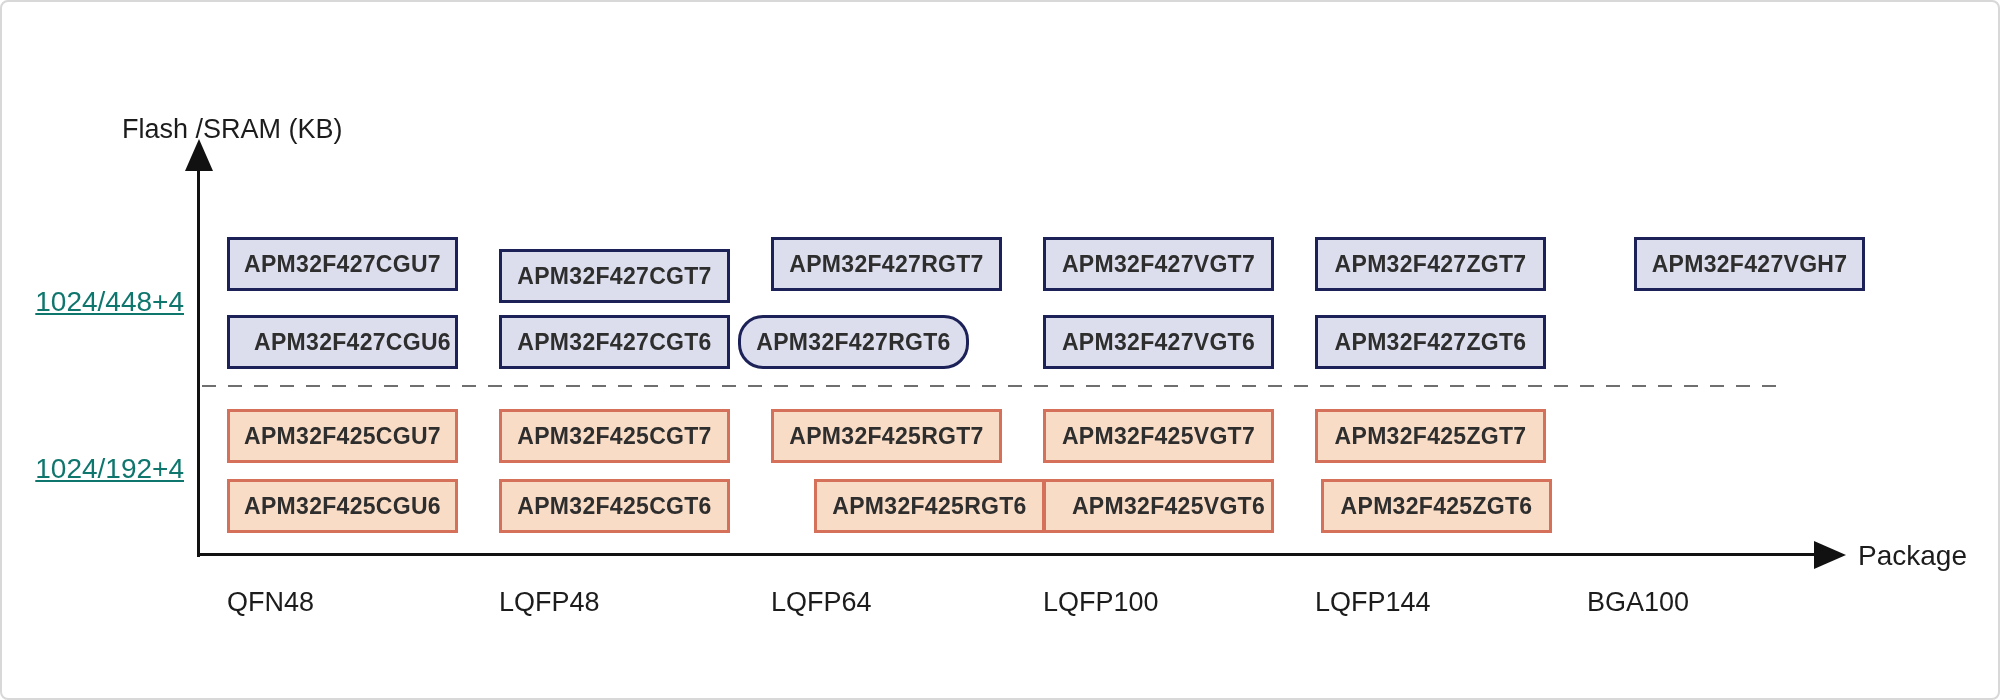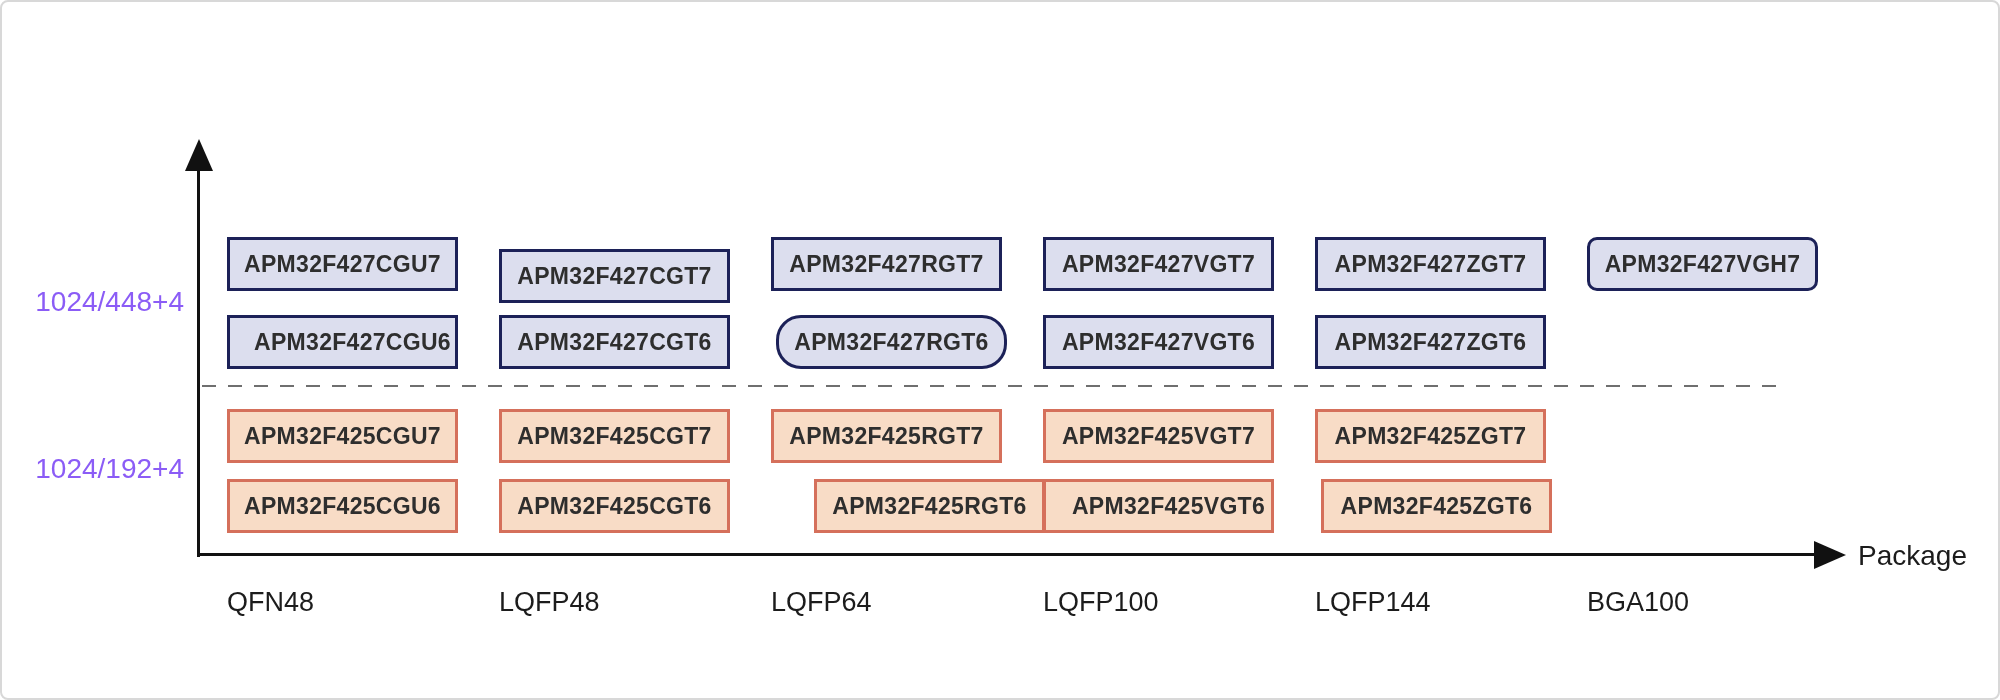--- a/index.html
+++ b/index.html
@@ -85,53 +85,55 @@
   }
   .chip.blue   { background: var(--blue-fill);   border: 3px solid var(--blue-border); }
   .chip.orange { background: var(--orange-fill); border: 3px solid var(--orange-border); }
   
   .ylabel {
     position: absolute;
     left: 10px;
     width: 172px;
     text-align: right;
     font-size: 28px;
-    color: #8b5cf6;
+    color: #0f766e;
     white-space: nowrap;
+    text-decoration: underline;
   }
   
   .tick {
     position: absolute;
     top: 585px;
     width: 247px;
     font-size: 27px;
     color: #1c1c1c;
     white-space: nowrap;
   }
 </style>
 </head>
 <body>
 
 <div class="frame" style="--axis: #111111; --divider: #6f6f6f; --chiptext: #2e2e2e; --blue-fill: #dcdeee; --blue-border: #1c2158; --orange-fill: #f8dcc6; --orange-border: #d5705b;">
+  <div class="axis-title-y">Flash /SRAM (KB)</div>
   <div class="arrow-up"></div>
   <div class="axis-y-line"></div>
   <div class="axis-x-line"></div>
   <div class="arrow-right"></div>
   <div class="axis-title-x">Package</div>
   <div class="divider"></div>
   <div id="chips">
       <div class="chip blue" style="left: 225px; top: 235px;">APM32F427CGU7</div>
       <div class="chip blue" style="left: 497px; top: 235px; margin-top: 12px;">APM32F427CGT7</div>
       <div class="chip blue" style="left: 769px; top: 235px;">APM32F427RGT7</div>
       <div class="chip blue" style="left: 1041px; top: 235px;">APM32F427VGT7</div>
       <div class="chip blue" style="left: 1313px; top: 235px;">APM32F427ZGT7</div>
-      <div class="chip blue" style="left: 1585px; top: 235px; border-radius: 10px;">APM32F427VGH7</div>
+      <div class="chip blue" style="left: 1632px; top: 235px;">APM32F427VGH7</div>
       <div class="chip blue" style="left: 225px; top: 313px; padding-left: 20px;">APM32F427CGU6</div>
       <div class="chip blue" style="left: 497px; top: 313px;">APM32F427CGT6</div>
-      <div class="chip blue" style="left: 774px; top: 313px; border-radius: 25px;">APM32F427RGT6</div>
+      <div class="chip blue" style="left: 736px; top: 313px; border-radius: 25px;">APM32F427RGT6</div>
       <div class="chip blue" style="left: 1041px; top: 313px;">APM32F427VGT6</div>
       <div class="chip blue" style="left: 1313px; top: 313px;">APM32F427ZGT6</div>
       <div class="chip orange" style="left: 225px; top: 407px;">APM32F425CGU7</div>
       <div class="chip orange" style="left: 497px; top: 407px;">APM32F425CGT7</div>
       <div class="chip orange" style="left: 769px; top: 407px;">APM32F425RGT7</div>
       <div class="chip orange" style="left: 1041px; top: 407px;">APM32F425VGT7</div>
       <div class="chip orange" style="left: 1313px; top: 407px;">APM32F425ZGT7</div>
       <div class="chip orange" style="left: 225px; top: 477px;">APM32F425CGU6</div>
       <div class="chip orange" style="left: 497px; top: 477px;">APM32F425CGT6</div>
       <div class="chip orange" style="left: 812px; top: 477px;">APM32F425RGT6</div>

